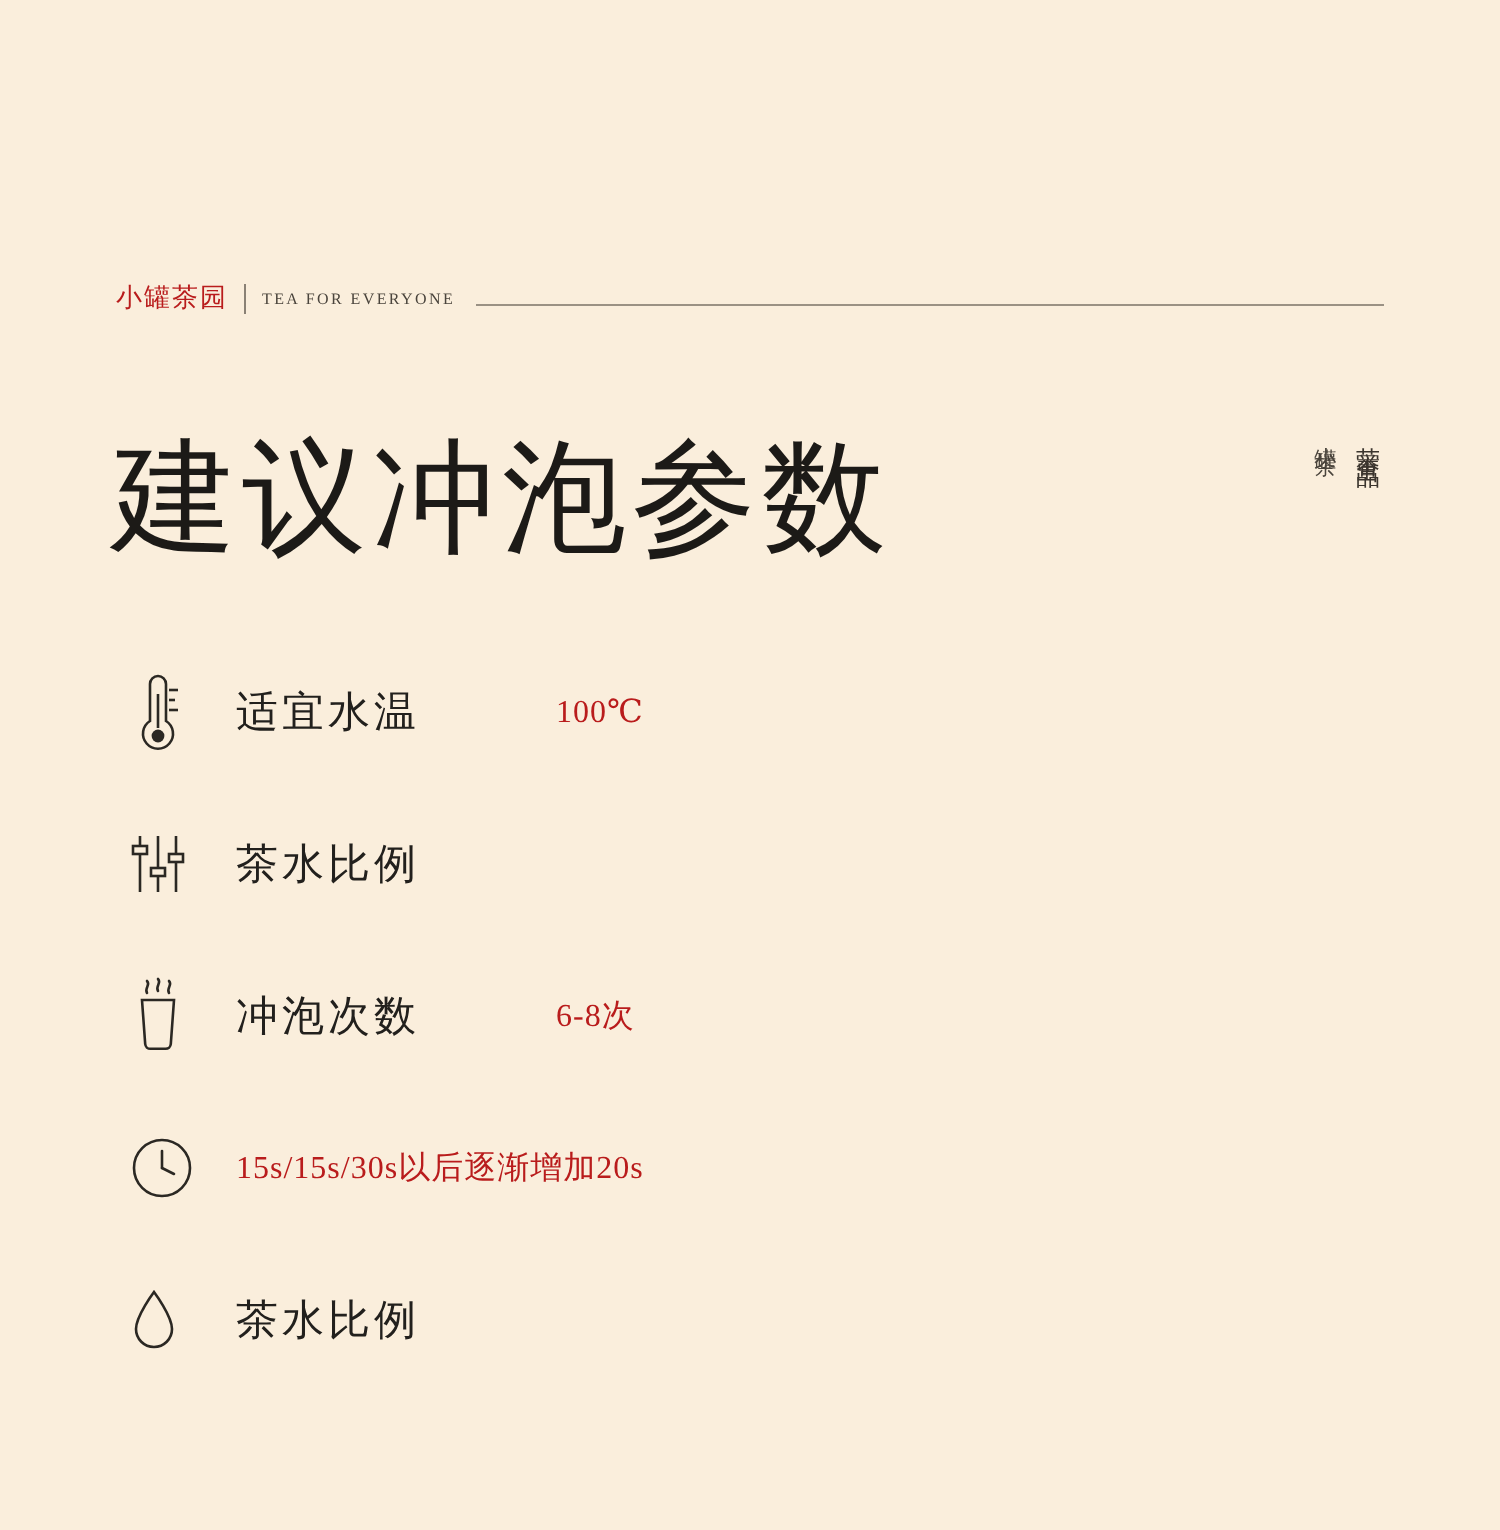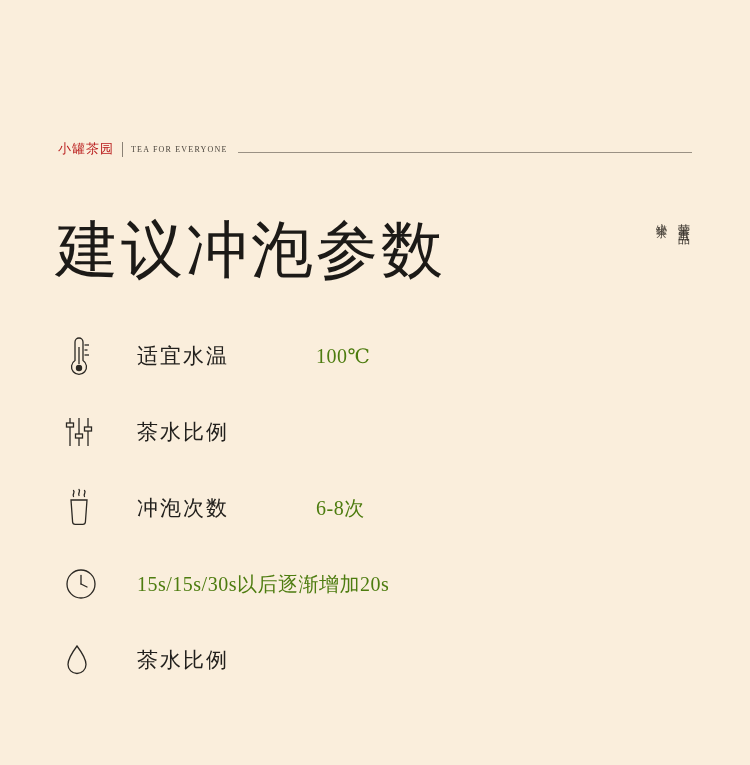--- a/index.html
+++ b/index.html
@@ -96,21 +96,20 @@
   .rows {
     position: absolute;
     left: 56px;
     top: 318px;
     width: 640px;
   }
   .row {
     height: 76px;
     display: flex;
     align-items: center;
-    gap: 19px;
   }
   .row-icon {
     width: 62px;
     flex: none;
     display: flex;
     align-items: center;
     justify-content: flex-start;
     padding-left: 6px;
     box-sizing: border-box;
   }
@@ -120,23 +119,23 @@
   .row-label {
     width: 160px;
     flex: none;
     font-size: 21px;
     letter-spacing: 2px;
     color: #22201d;
     white-space: nowrap;
   }
   .row-value {
     flex: 1 1 auto;
-    font-size: 20px;
+    font-size: 16px;
     letter-spacing: 0.5px;
-    color: #4d7c0f;
+    color: #b91c1c;
     white-space: nowrap;
   }
 </style>
 </head>
 <body>
 
 <div class="header">
   <span class="brand-cn">小罐茶园</span>
   <span class="brand-divider"></span>
   <span class="brand-en">TEA FOR EVERYONE</span>

